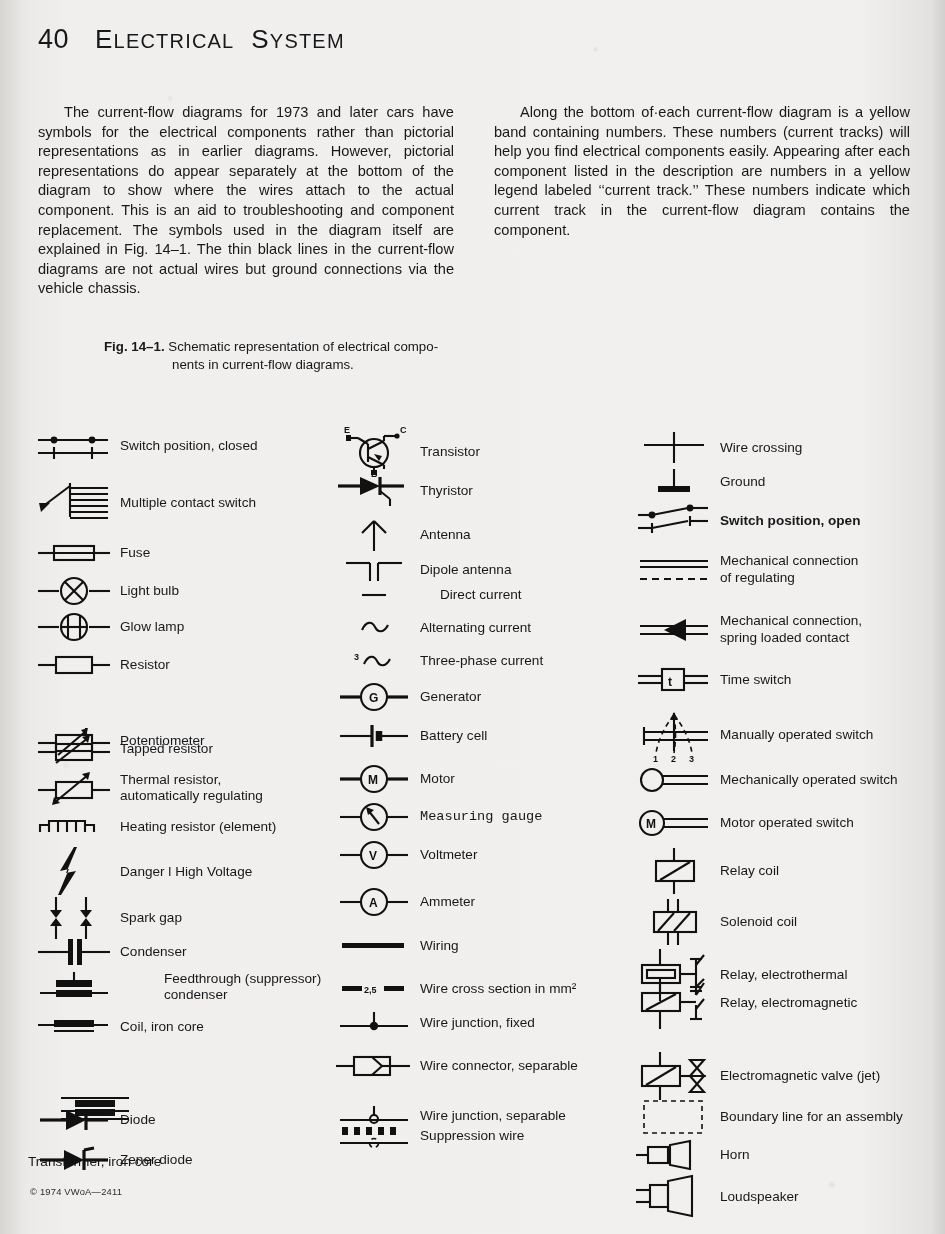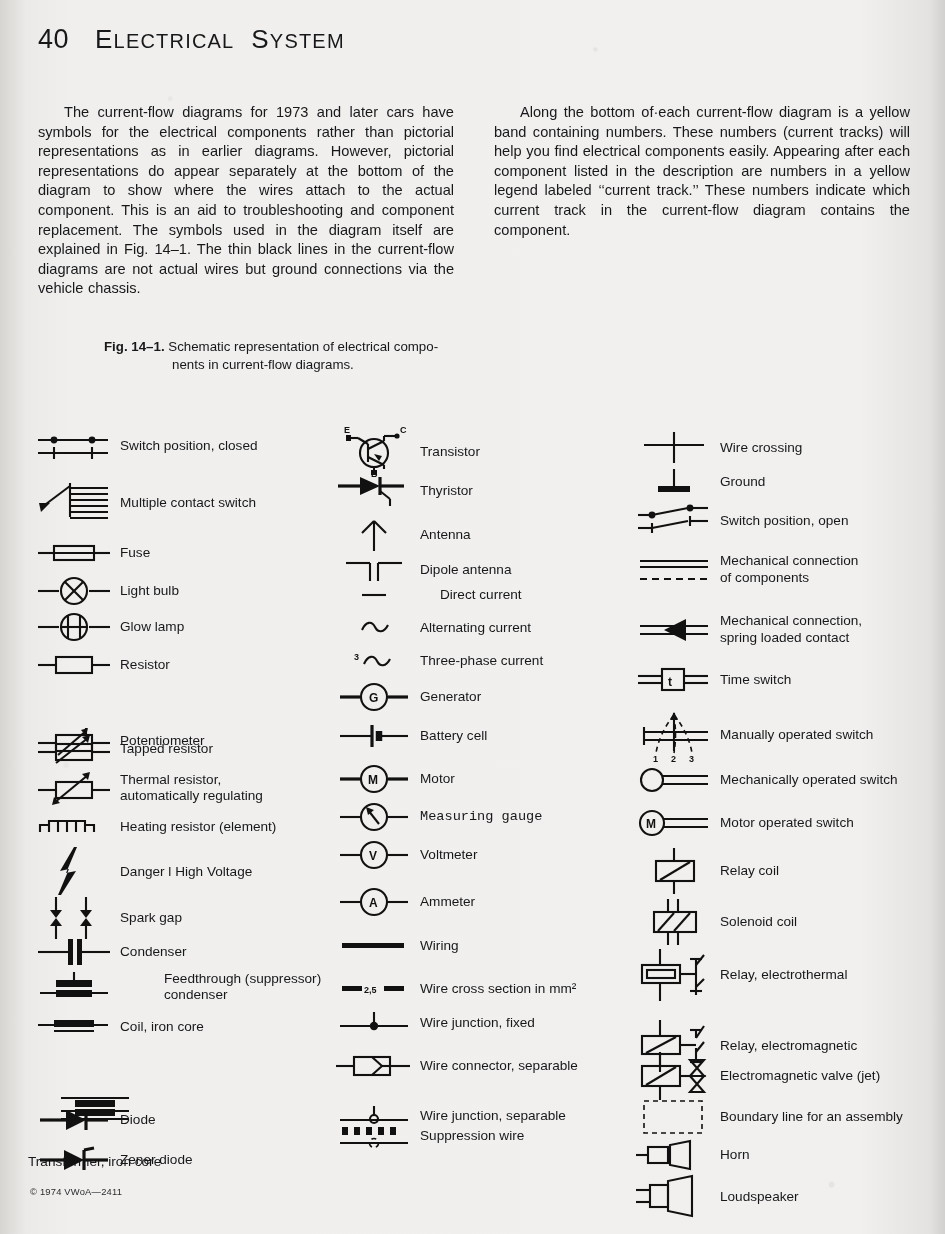--- a/index.html
+++ b/index.html
@@ -599,21 +599,21 @@
       <div class="row" style="top:42px;">
         <div class="sym">
           <svg width="80" height="30" viewBox="0 0 80 30">
             <line class="s" x1="40" y1="2" x2="40" y2="19"></line>
             <rect class="f" x="24" y="19" width="32" height="6"></rect>
           </svg>
         </div>
         <div class="lbl">Ground</div>
       </div>
 
-      <div class="row" style="top:78px;">
+      <div class="row" style="top:78px;font-weight:bold;">
         <div class="sym">
           <svg width="80" height="36" viewBox="0 0 80 36">
             <line class="s" x1="4" y1="12" x2="18" y2="12"></line>
             <circle class="f" cx="18" cy="12" r="3.4"></circle>
             <line class="s" x1="18" y1="12" x2="54" y2="5"></line>
             <circle class="f" cx="56" cy="5" r="3.4"></circle>
             <line class="s" x1="56" y1="5" x2="74" y2="5"></line>
             <line class="s" x1="4" y1="25" x2="18" y2="25"></line>
             <line class="s" x1="18" y1="25" x2="54" y2="18"></line>
             <line class="s" x1="18" y1="20" x2="18" y2="30"></line>
@@ -627,21 +627,21 @@
       <div class="row" style="top:128px;">
         <div class="sym">
           <svg width="80" height="30" viewBox="0 0 80 30">
             <line class="s" x1="6" y1="6" x2="74" y2="6"></line>
             <line class="s" x1="6" y1="12" x2="74" y2="12"></line>
             <line class="dash" x1="6" y1="24" x2="74" y2="24"></line>
           </svg>
         </div>
         <div class="lbl">
           <span>Mechanical connection</span>
-          <span class="l2">of components</span>
+          <span class="l2">of regulating</span>
         </div>
       </div>
 
       <div class="row" style="top:188px;">
         <div class="sym">
           <svg width="80" height="28" viewBox="0 0 80 28">
             <line class="s" x1="6" y1="10" x2="74" y2="10"></line>
             <line class="s" x1="6" y1="18" x2="74" y2="18"></line>
             <path class="f" d="M52,3 L30,14 L52,25 Z"></path>
           </svg>
@@ -748,21 +748,21 @@
             <line class="s" x1="62" y1="12" x2="62" y2="18"></line>
             <line class="s" x1="56" y1="44" x2="68" y2="44"></line>
             <line class="s" x1="62" y1="40" x2="62" y2="48"></line>
             <line class="s" x1="62" y1="18" x2="70" y2="8"></line>
             <line class="s" x1="62" y1="40" x2="70" y2="32"></line>
           </svg>
         </div>
         <div class="lbl">Relay, electrothermal</div>
       </div>
 
-      <div class="row" style="top:593px;">
+      <div class="row" style="top:550px;">
         <div class="sym">
           <svg width="80" height="56" viewBox="0 0 80 56">
             <line class="s" x1="26" y1="2" x2="26" y2="18"></line>
             <rect class="s" x="8" y="18" width="38" height="18"></rect>
             <line class="s" x1="12" y1="35" x2="42" y2="19"></line>
             <line class="s" x1="26" y1="36" x2="26" y2="54"></line>
             <line class="s" x1="46" y1="27" x2="62" y2="27"></line>
             <line class="s" x1="56" y1="12" x2="68" y2="12"></line>
             <line class="s" x1="62" y1="12" x2="62" y2="20"></line>
             <line class="s" x1="62" y1="20" x2="70" y2="8"></line>

